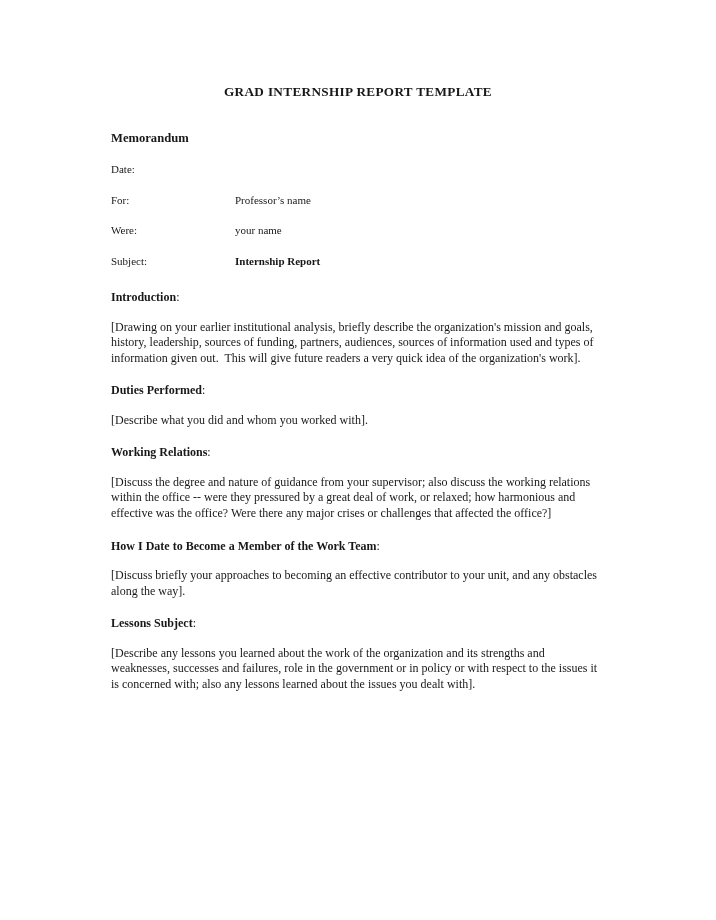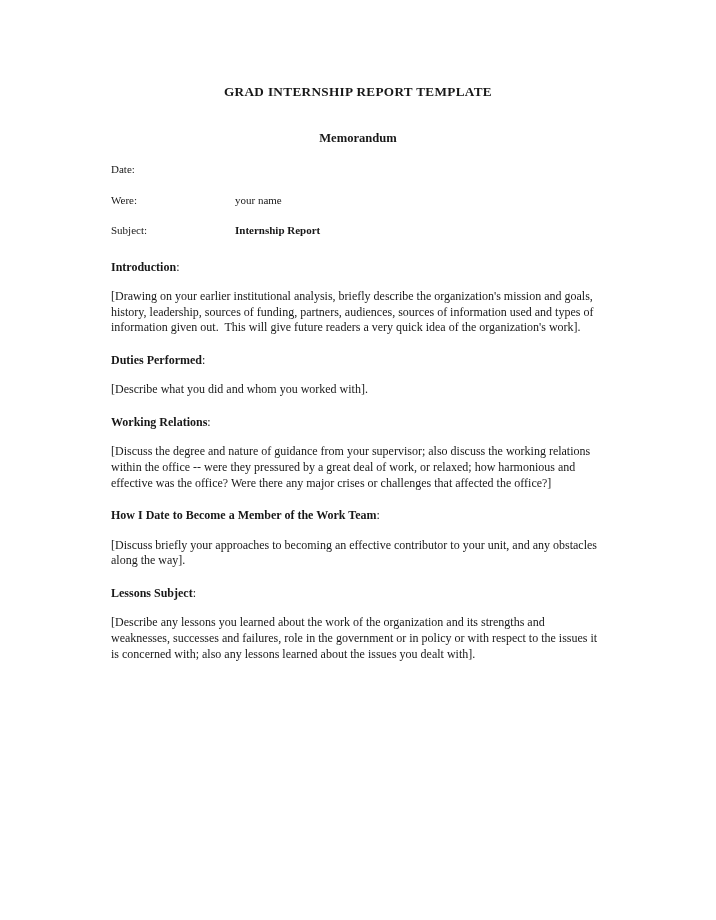--- a/index.html
+++ b/index.html
@@ -27,21 +27,20 @@
   }
   .doc-title {
     text-align: center;
     font-weight: bold;
     font-size: 13.2px;
     letter-spacing: 0.35px;
     line-height: 16px;
     margin: 0 0 30px 0;
   }
   .memo-title {
-    text-align: center;
     font-weight: bold;
     font-size: 12.6px;
     line-height: 16px;
     margin: 0 0 16px 0;
   }
   .memo-table {
     width: 100%;
     border-collapse: collapse;
     margin: 0 0 6px 0;
   }
@@ -88,20 +87,24 @@
 
     <h2 class="memo-title">Memorandum</h2>
 
     <table class="memo-table">
       <tbody>
         <tr>
           <td class="memo-label">Date:</td>
           <td class="memo-value"></td>
         </tr>
         <tr>
+          <td class="memo-label">For:</td>
+          <td class="memo-value">Professor’s name</td>
+        </tr>
+        <tr>
           <td class="memo-label">Were:</td>
           <td class="memo-value">your name</td>
         </tr>
         <tr>
           <td class="memo-label">Subject:</td>
           <td class="memo-value bold">Internship Report</td>
         </tr>
       </tbody>
     </table>
 

